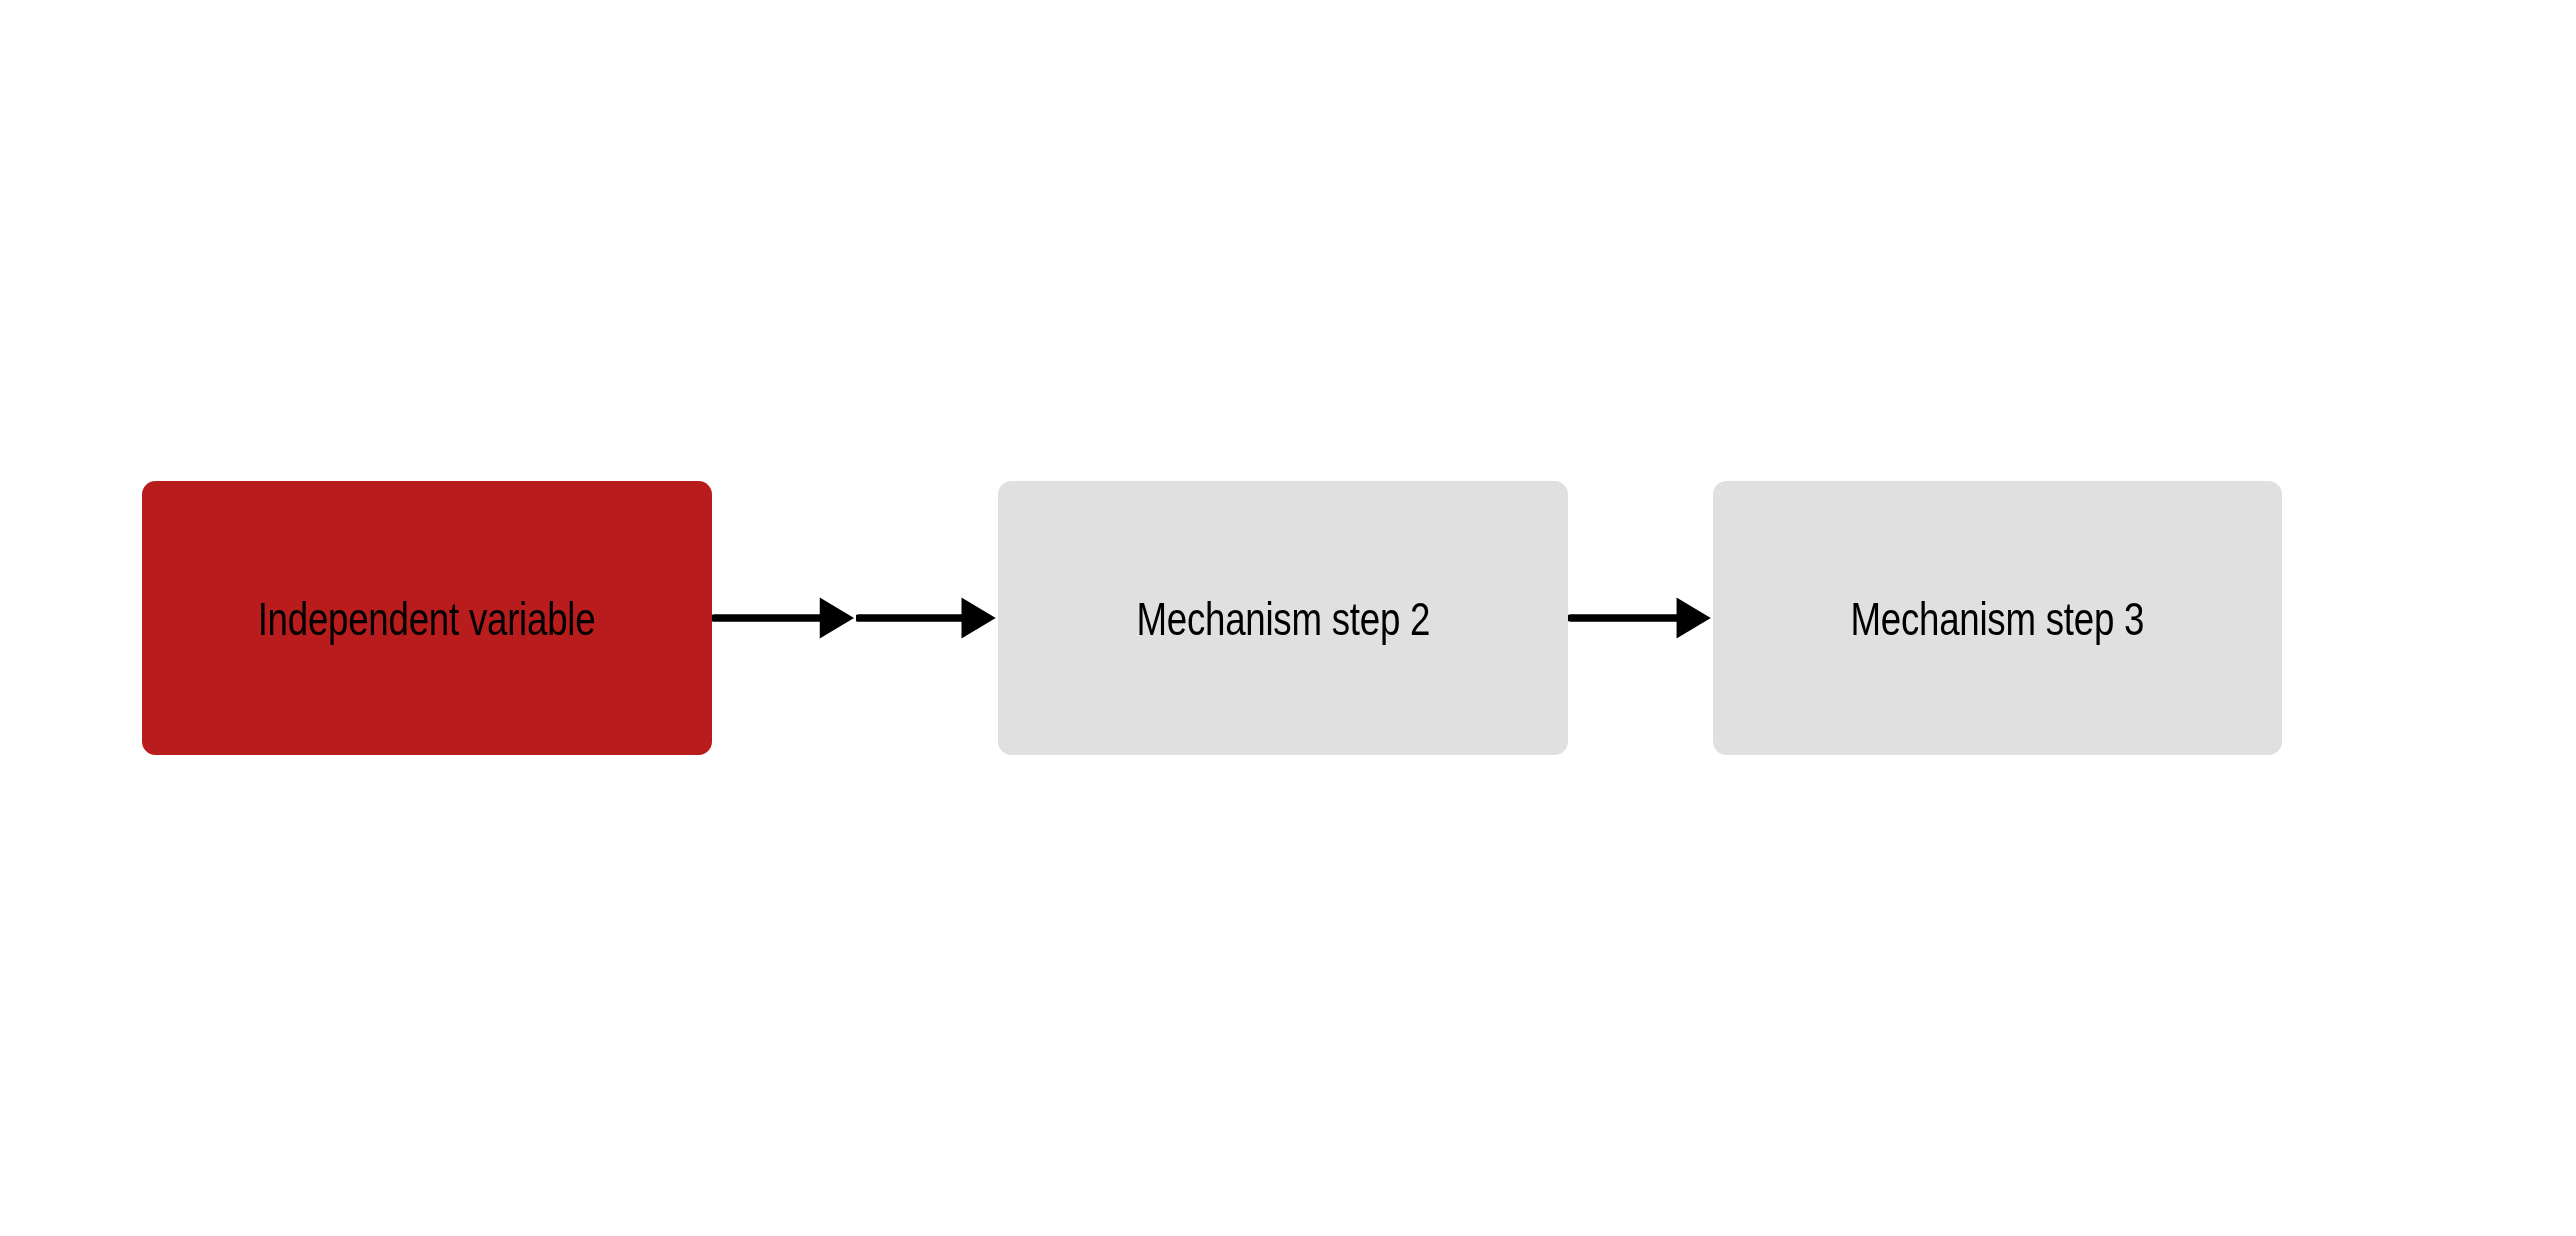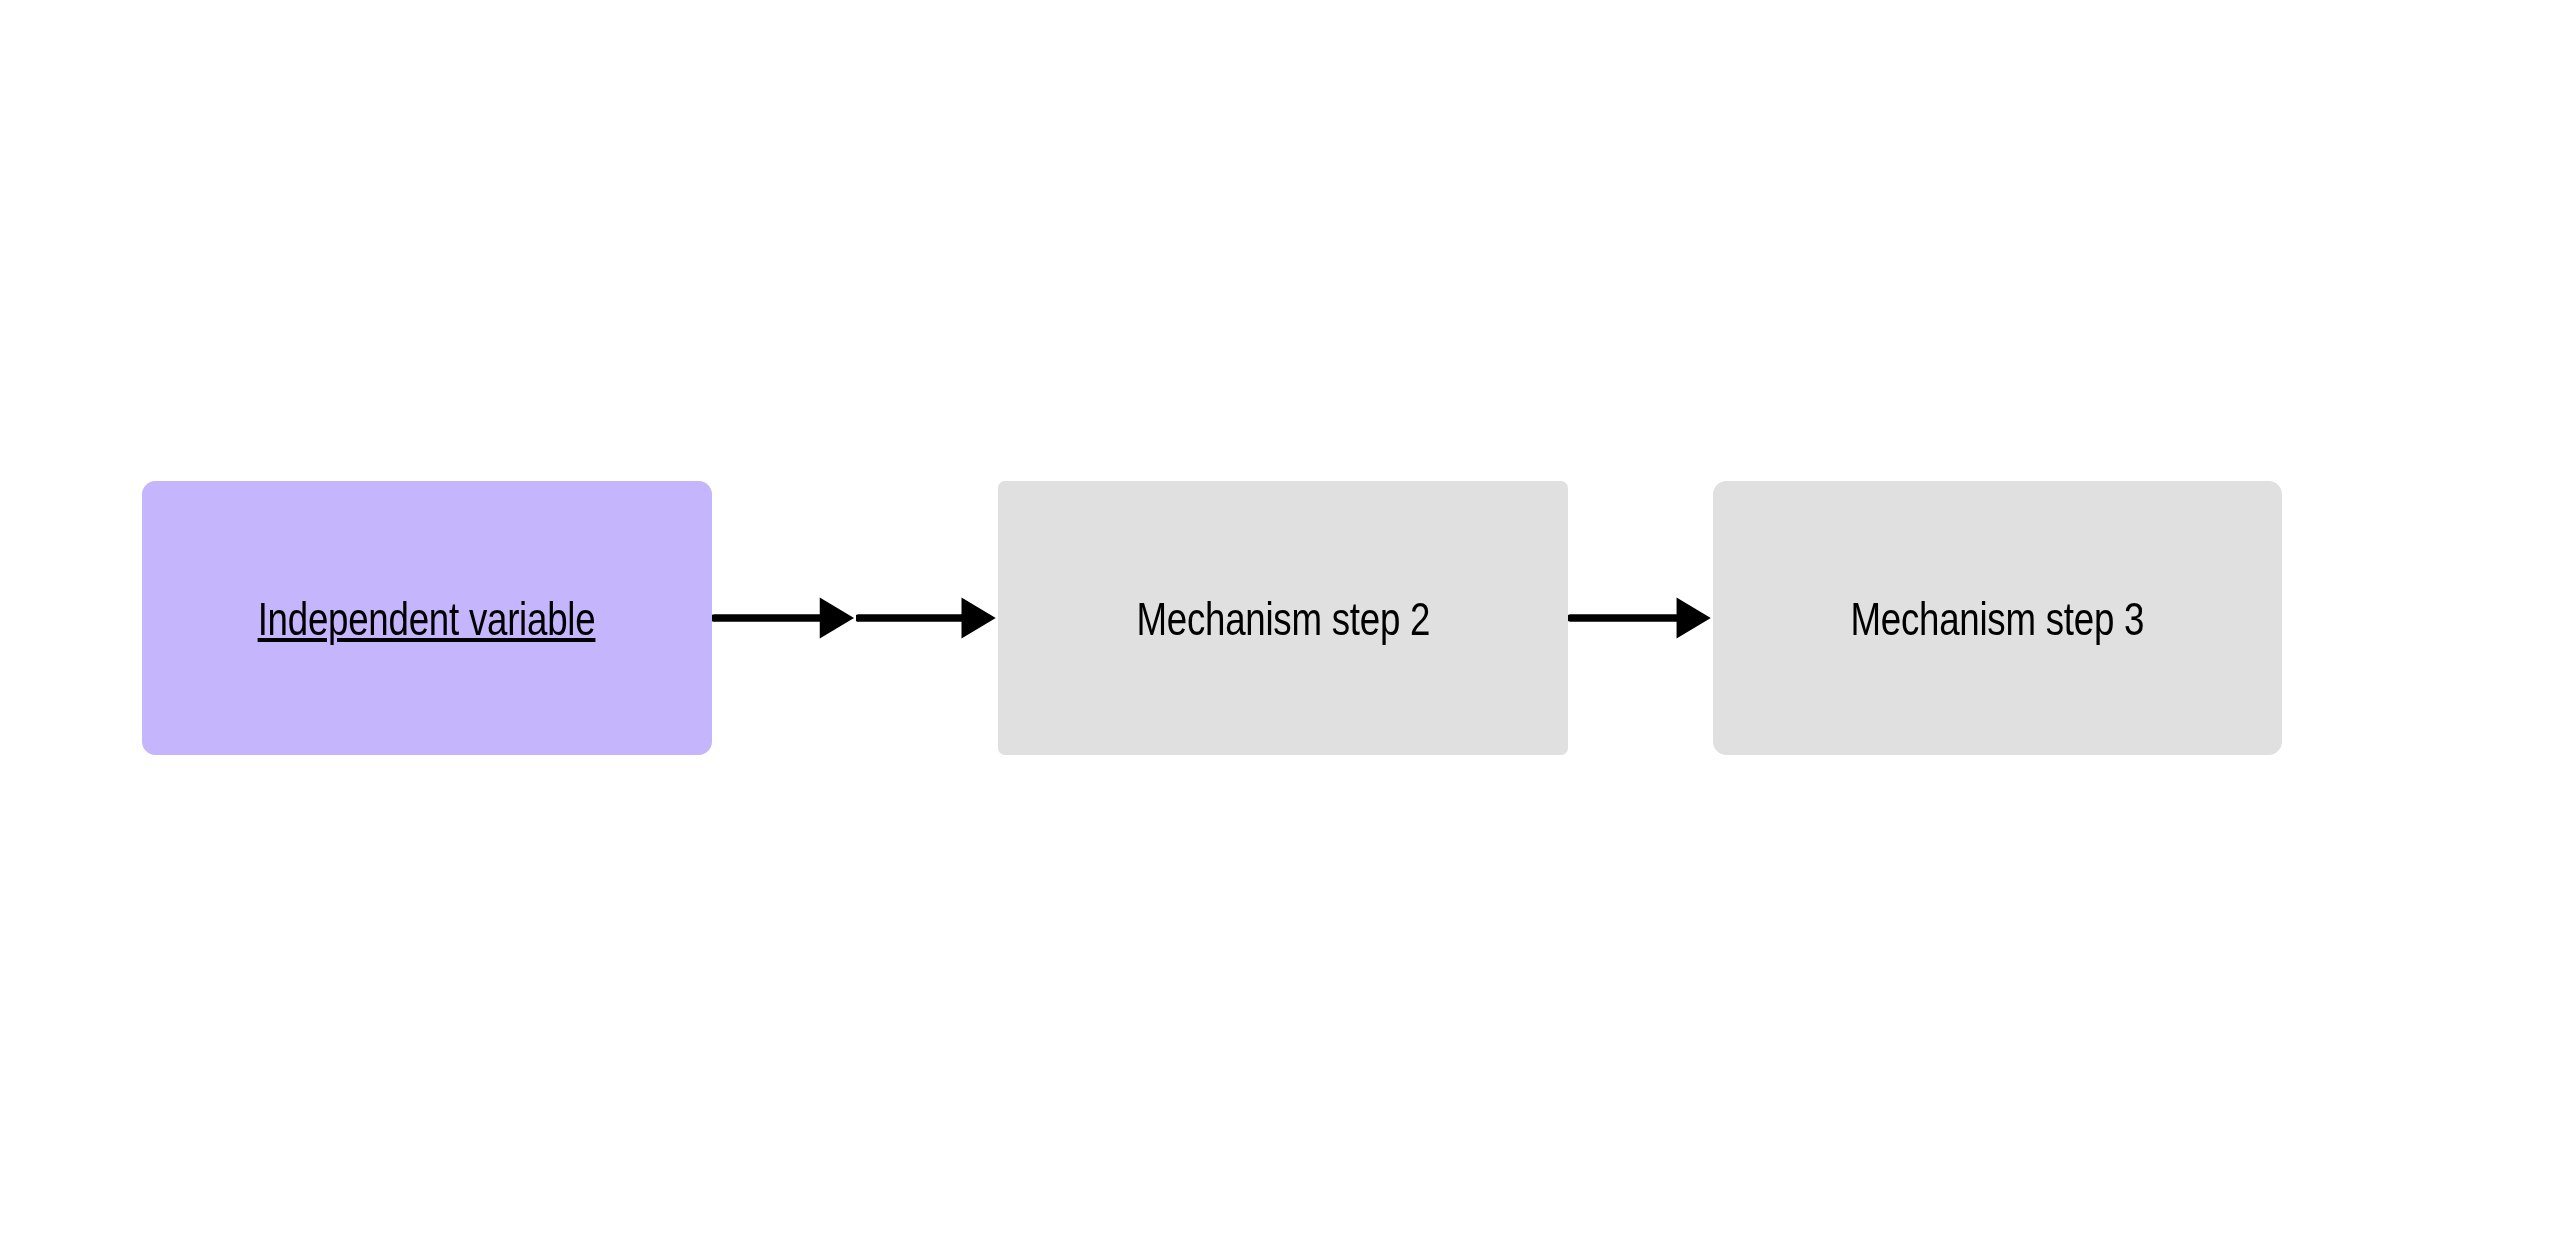--- a/index.html
+++ b/index.html
@@ -38,21 +38,21 @@
   .node {
     position: relative;
     height: 274px;
     border-radius: 13.4px;
     display: flex;
     align-items: center;
     justify-content: center;
     box-sizing: border-box;
     flex: 0 0 auto;
   }
-  .node-terminal { background: #c4b5fd; text-decoration: underline; }
+  .node-terminal { background: #b91c1c; }
   .node-step     { background: #e0e0e0; }
 
   .node-label {
     font-family: "Liberation Sans Narrow", "Liberation Sans", "DejaVu Sans", sans-serif;
     font-size: 47px;
     line-height: 1;
     color: #000000;
     white-space: nowrap;
     letter-spacing: -0.3px;
     transform: scaleX(0.78);
@@ -69,21 +69,21 @@
     align-items: center;
     justify-content: flex-start;
   }
   .connector svg {
     display: block;
   }
 
   
   .w-b1 { width: 570px; }
   .w-b2 { width: 571px; }
-  .w-b3 { width: 570px; border-radius: 7px; }
+  .w-b3 { width: 570px; }
   .w-b4 { width: 569px; }
 
   .w-c1 { width: 144px; }
   .w-c2 { width: 142px; }
   .w-c3 { width: 145px; }
 </style>
 </head>
 <body>
 
 <div id="canvas">

